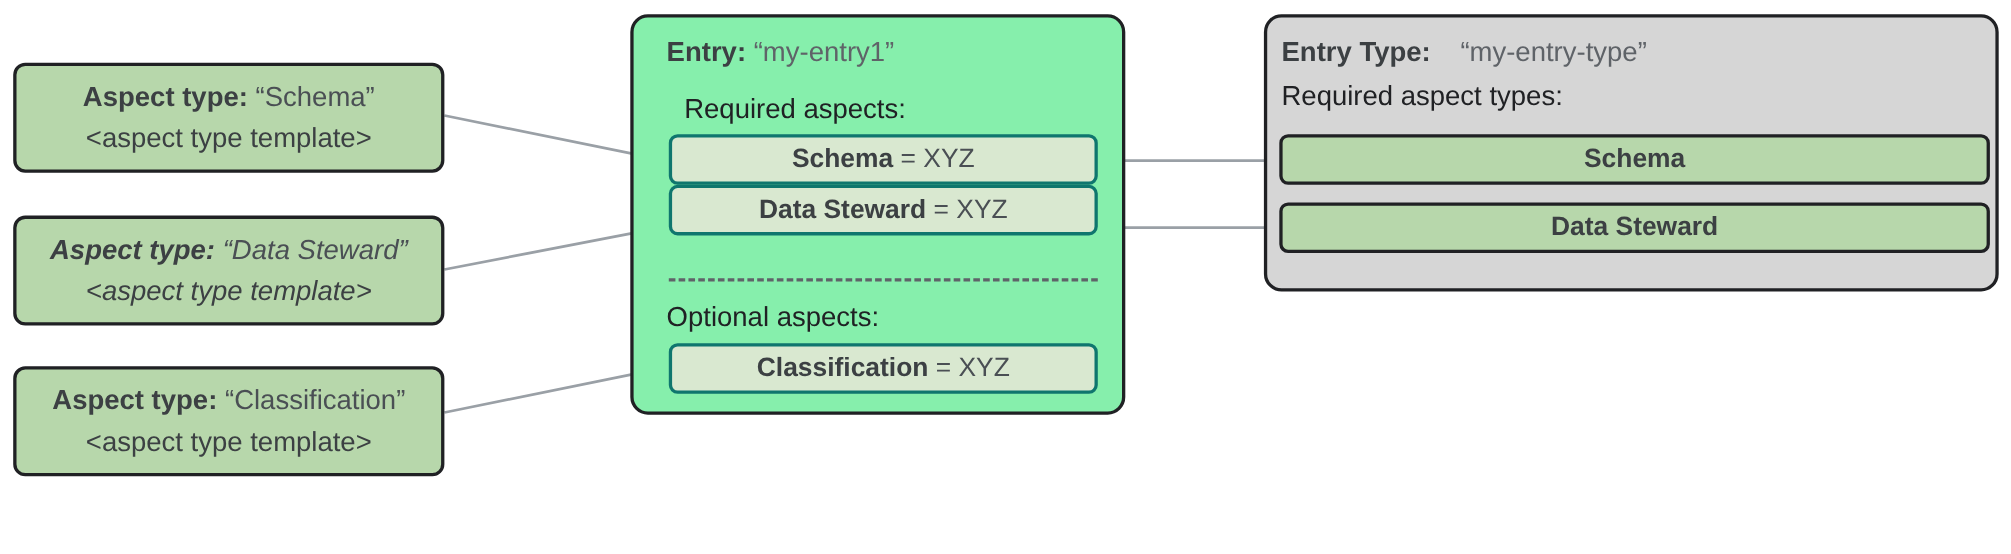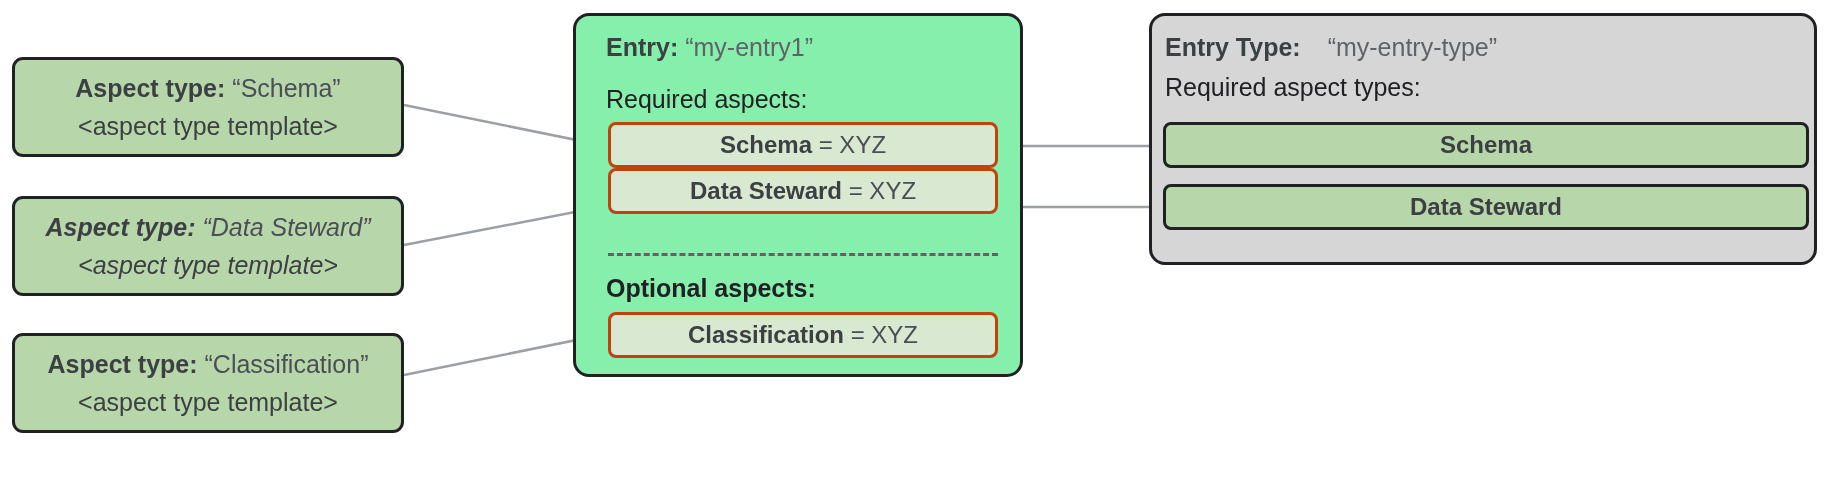--- a/index.html
+++ b/index.html
@@ -89,31 +89,31 @@
   #entry-title .v { font-weight: normal; color: #5f6368; }
 
   .section-label {
     position: absolute;
     font-size: 25px;
     line-height: 30px;
     color: #202124;
     font-weight: normal;
     white-space: nowrap;
   }
-  #required-aspects-label { left: 30px; top: 68px; }
-  #optional-aspects-label { left: 30px; top: 257px; font-weight: bold; }
+  #required-aspects-label { left: 46px; top: 68px; }
+  #optional-aspects-label { left: 30px; top: 257px; }
 
   .aspect-chip {
     position: absolute;
     box-sizing: border-box;
     left: 32px;
     width: 390px;
     height: 46px;
     background: #d9e8d0;
-    border: 3px solid #c2410c;
+    border: 3px solid #0f766e;
     border-radius: 8px;
     display: flex;
     align-items: center;
     justify-content: center;
     z-index: 4;
   }
   .aspect-chip .txt {
     font-size: 24px;
     line-height: 26px;
     white-space: nowrap;

